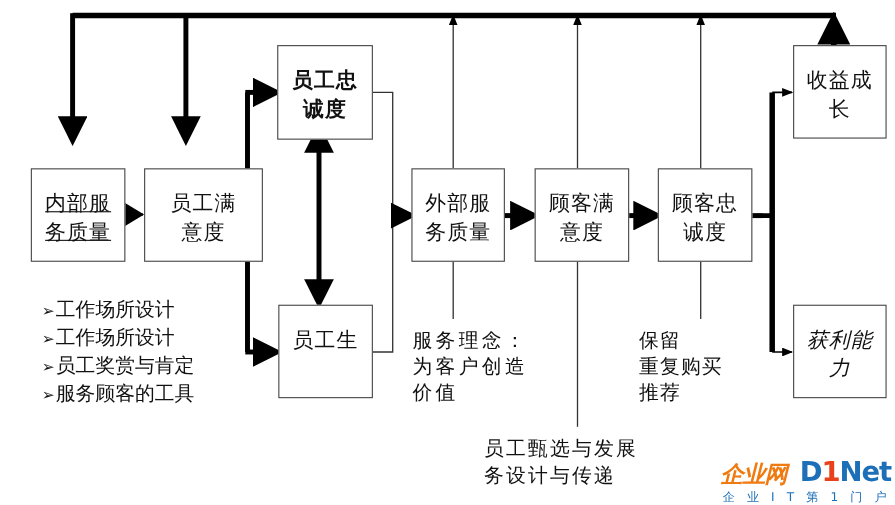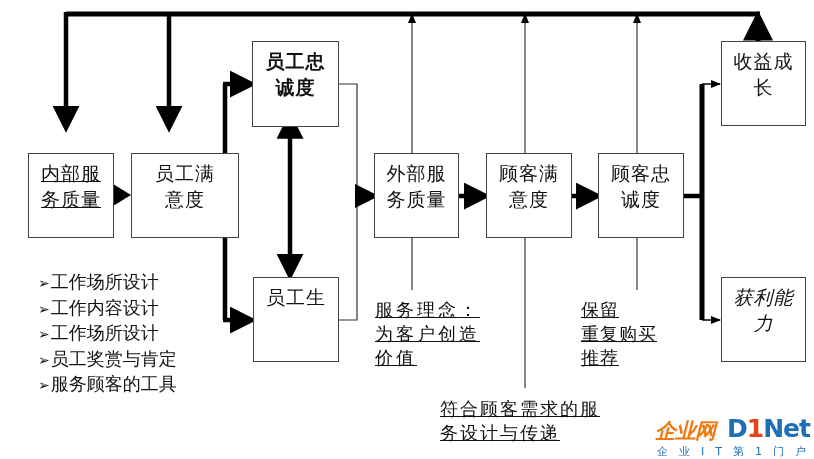--- a/index.html
+++ b/index.html
@@ -1,22 +1,22 @@
 <!DOCTYPE html>
 <html><head>
   <meta charset="utf-8">
   <style>
     html, body { margin: 0; padding: 0; background: #ffffff; }
     body { width: 814px; height: 459px; position: relative; overflow: hidden;
            font-family: "DejaVu Sans", "Liberation Sans", sans-serif; color: #111; }
     #canvas { position: absolute; left: 0; top: 0; }
     .box { position: absolute; box-sizing: border-box; border: 1.5px solid #444; background: #fff;
-           text-align: center; font-size: 19px; line-height: 26px; padding-top: 6px; letter-spacing: 1px; }
+           text-align: center; font-size: 19px; line-height: 26px; padding-top: 18px; letter-spacing: 1px; }
     .box .line { display: block; }
-    .note { position: absolute; font-size: 18px; line-height: 24px; letter-spacing: 3px; white-space: nowrap; text-decoration: underline; }
+    .note { position: absolute; font-size: 18px; line-height: 24px; letter-spacing: 3px; white-space: nowrap; }
     .note .line { display: block; }
     .bullets { position: absolute; left: 38px; top: 270px; font-size: 18px; line-height: 23.5px; white-space: nowrap; }
     .bullets .item { display: block; }
     .bullets .mk { font-size: 14px; margin-right: 1px; }
     .logo { position: absolute; left: 653px; top: 414px; width: 160px; height: 45px; }
     .logo .brand-cn { position: absolute; left: 2px; top: 3px; font-size: 21px; font-weight: bold; color: #f07a10;
                       letter-spacing: -1px; font-style: italic; font-family: Liberation Serif, serif; }
     .logo .brand-en { position: absolute; left: 74px; top: 0px; font-size: 25px; font-weight: bold; color: #1d6fb8;
                       letter-spacing: -1px; }
     .logo .brand-en .one { color: #e8421c; }
@@ -107,33 +107,32 @@
   <span class="line">收益成</span>
   <span class="line">长</span>
 </div>
 <div class="box" style="left:721px;top:277px;width:85px;height:85px;font-style:italic;">
   <span class="line">获利能</span>
   <span class="line">力</span>
 </div>
 
 <div class="bullets">
   <span class="item"><span class="mk">➢</span><span>工作场所设计</span></span>
-  <span class="item"><span class="mk">➢</span><span>工作内容设计</span></span>
   <span class="item"><span class="mk">➢</span><span>工作场所设计</span></span>
   <span class="item"><span class="mk">➢</span><span>员工奖赏与肯定</span></span>
   <span class="item"><span class="mk">➢</span><span>服务顾客的工具</span></span>
 </div>
 
 <div class="note" style="left:375px;top:298px;">
   <span class="line">服务理念：</span>
   <span class="line">为客户创造</span>
   <span class="line">价值</span>
 </div>
 <div class="note" style="left:440px;top:397px;letter-spacing:2px;">
-  <span class="line">符合顾客需求的服</span>
+  <span class="line">员工甄选与发展</span>
   <span class="line">务设计与传递</span>
 </div>
 <div class="note" style="left:581px;top:298px;letter-spacing:1px;">
   <span class="line">保留</span>
   <span class="line">重复购买</span>
   <span class="line">推荐</span>
 </div>
 
 <div class="logo">
   <span class="brand-cn">企业网</span>

